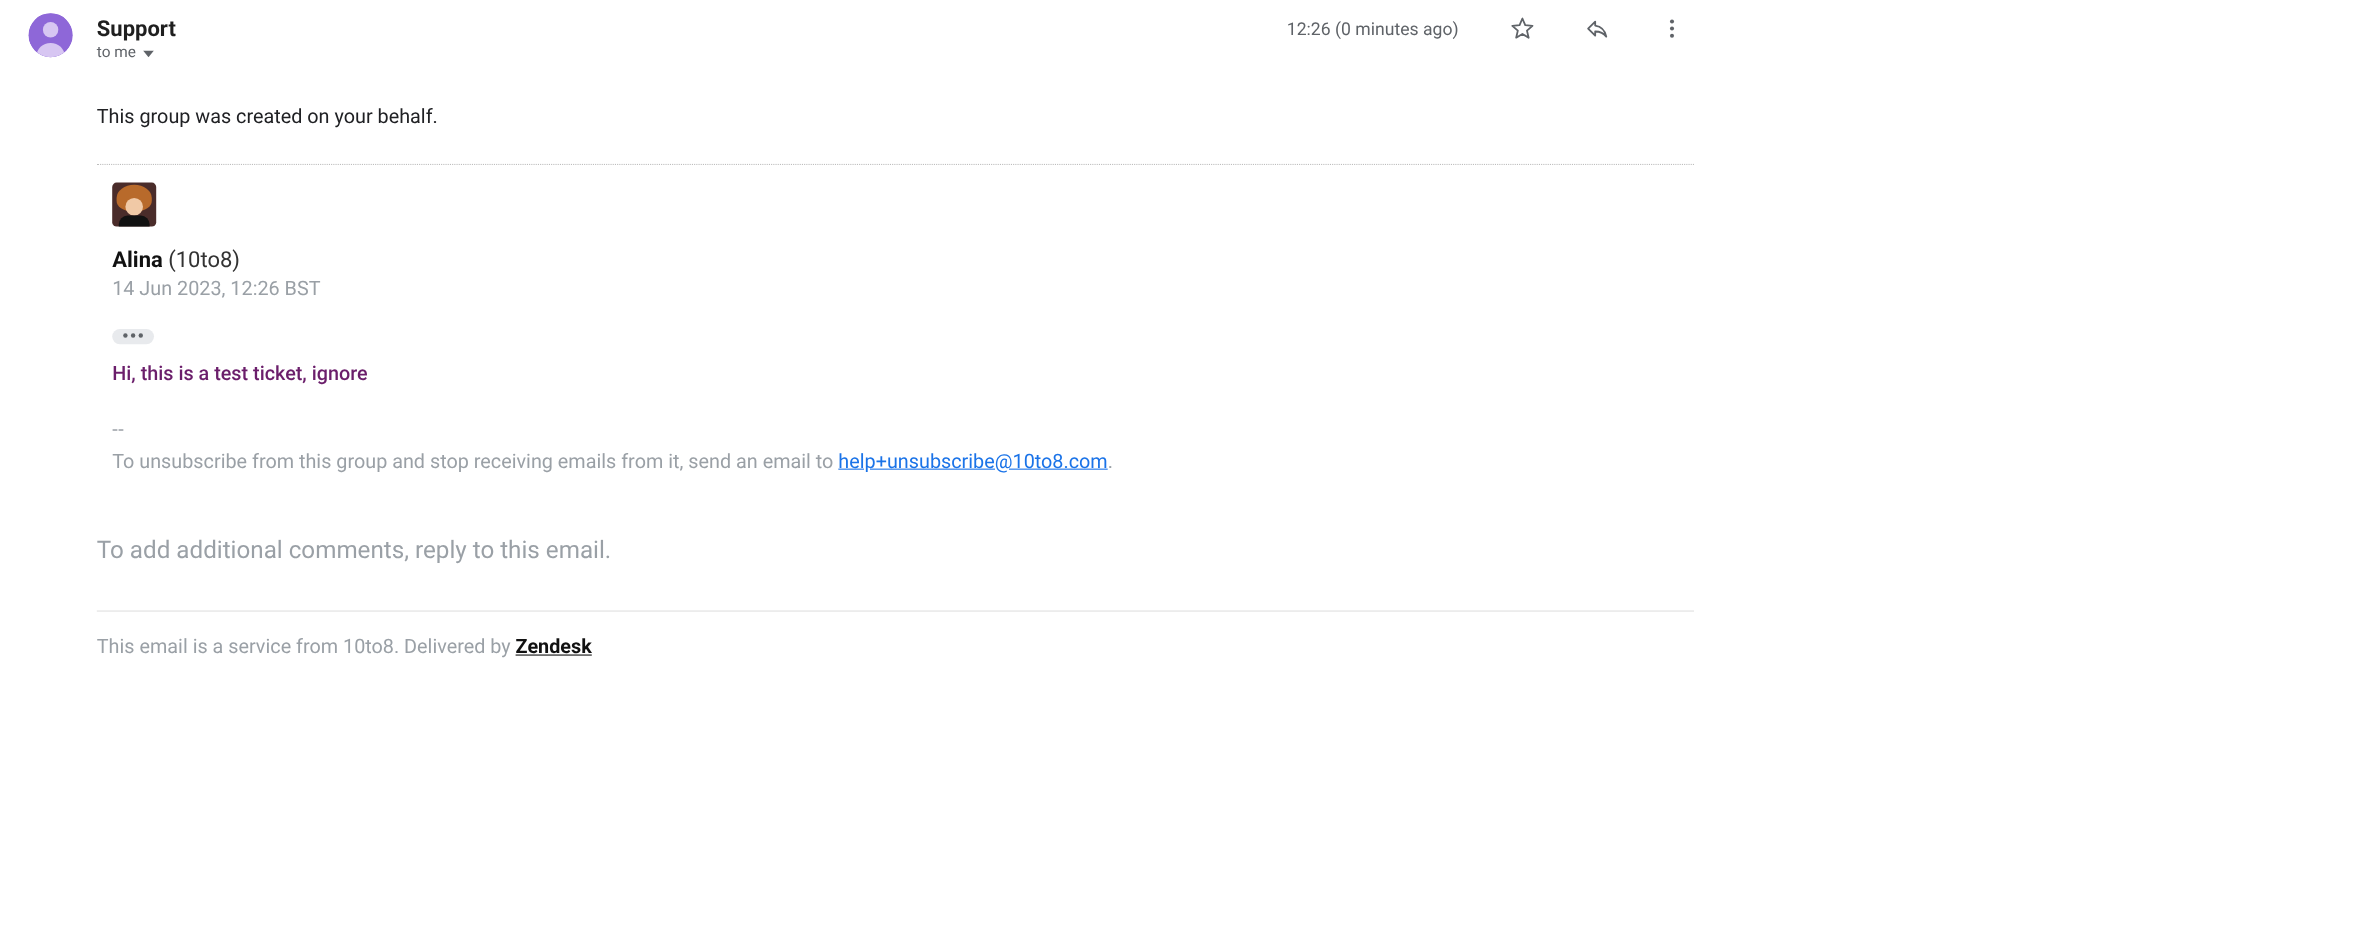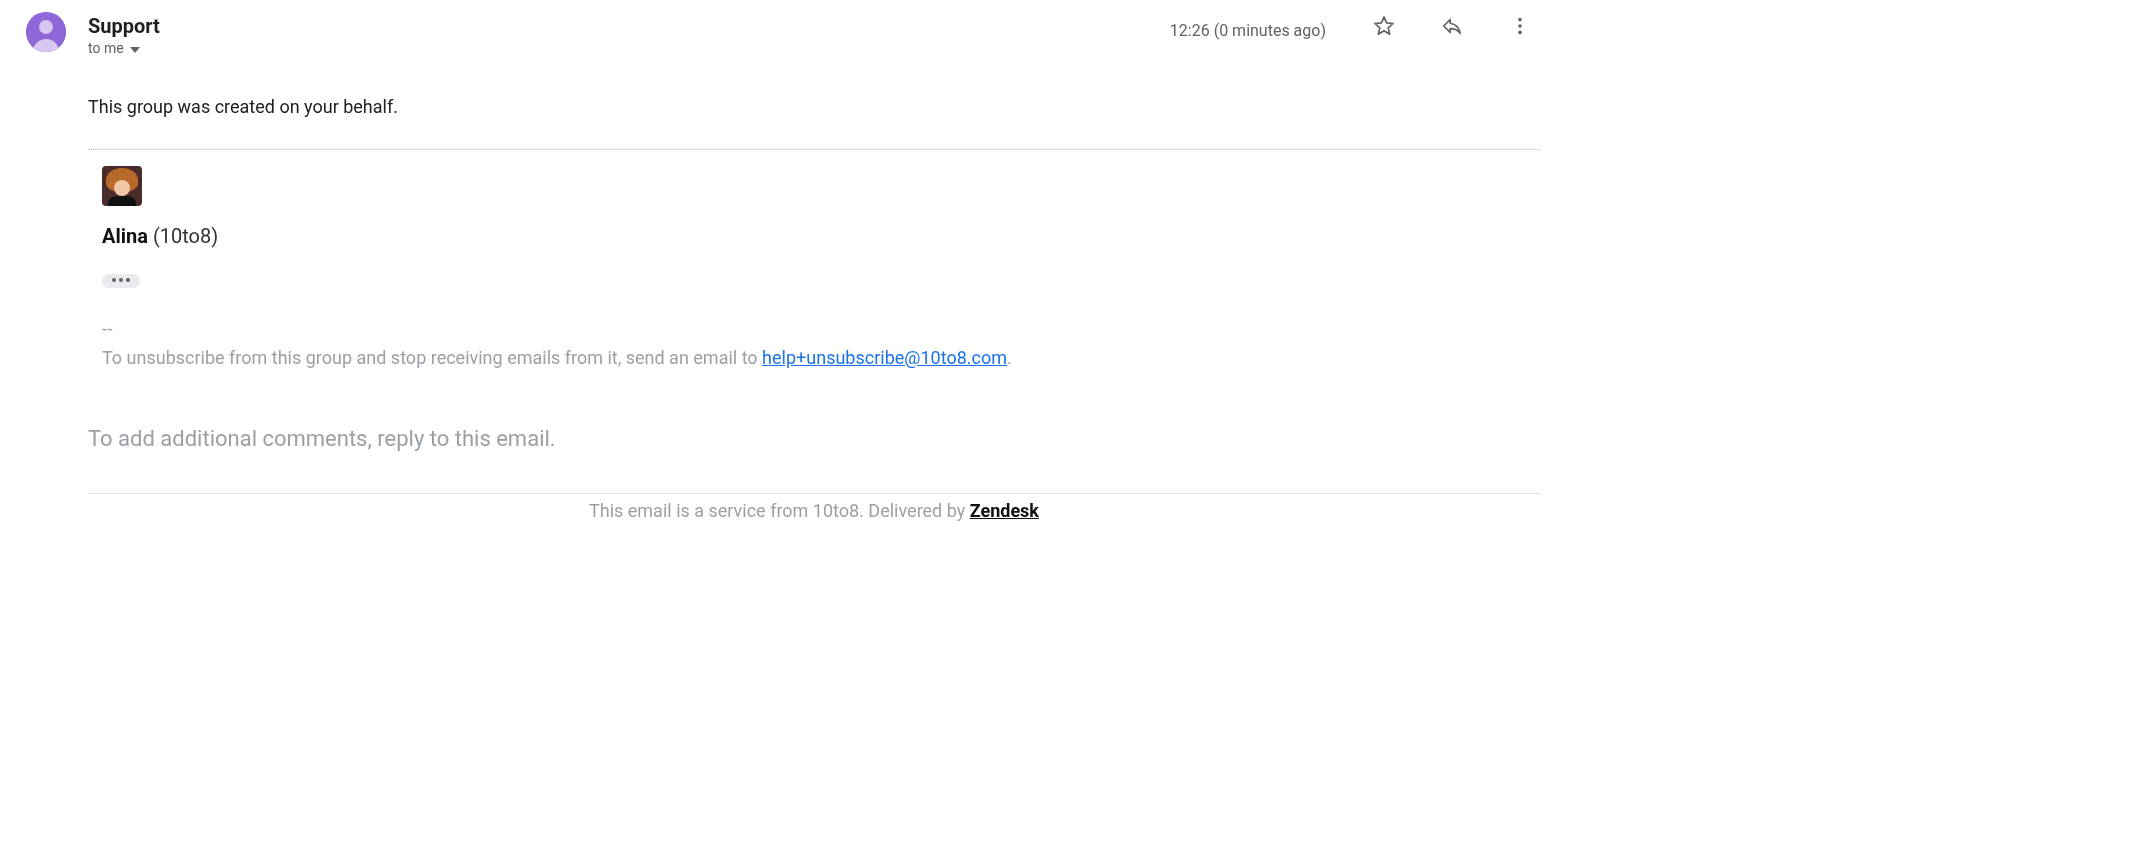--- a/index.html
+++ b/index.html
@@ -54,21 +54,21 @@
     gap: 6px;
     color: #5f6368;
     font-size: 14px;
   }
   .to-line .chev {
     display: inline-block;
   }
   .header-spacer { flex: 1 1 auto; }
   .header-actions {
     display: flex;
-    align-items: flex-end;
+    align-items: center;
     gap: 40px;
     padding-right: 6px;
   }
   .timestamp {
     color: #5f6368;
     font-size: 16px;
     white-space: nowrap;
     margin-right: 4px;
   }
   .icon-btn {
@@ -200,24 +200,23 @@
     font-size: 22px;
     color: #9aa0a6;
   }
 
   .footer-sep {
     margin-top: 42px;
     border-top: 1px solid #e0e0e0;
     height: 0;
   }
   .footer-line {
-    margin-top: 6px;
-    font-size: 18px;
-    color: #9aa0a6;
-    text-align: center;
+    margin-top: 22px;
+    font-size: 18px;
+    color: #9aa0a6;
   }
   .footer-line a.zendesk-link {
     color: #111;
     font-weight: 700;
     text-decoration: underline;
     cursor: pointer;
   }
 </style>
 </head>
 <body>
@@ -283,29 +282,31 @@
         <div class="face"></div>
         <div class="body"></div>
       </div>
 
       <div class="ticket-body">
         <div class="agent-line">
           <span class="agent-name">Alina</span>
           <span> </span>
           <span class="agent-org">(10to8)</span>
         </div>
+        <div class="agent-time">14 Jun 2023, 12:26 BST</div>
 
         <div class="trimmed-pill">
           <span class="dots">
             <span class="dot"></span>
               <span class="dot"></span>
               <span class="dot"></span>
           </span>
         </div>
 
+        <div class="ticket-msg">Hi, this is a test ticket, ignore</div>
 
         <div class="dashes">--</div>
         <div class="unsub-line">
           <span>To unsubscribe from this group and stop receiving emails from it, send an email to </span>
           <a class="unsub-link">help+unsubscribe@10to8.com</a><span class="period">.</span>
         </div>
       </div>
     </div>
 
     <div class="add-comments">To add additional comments, reply to this email.</div>

